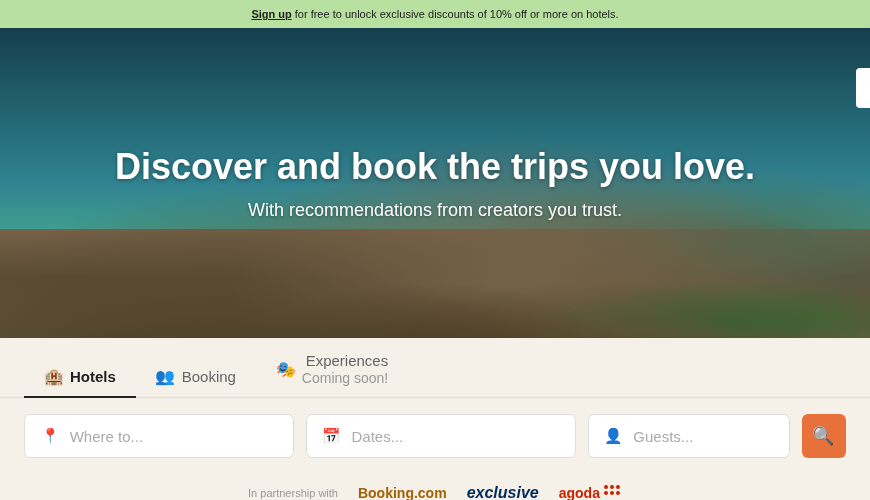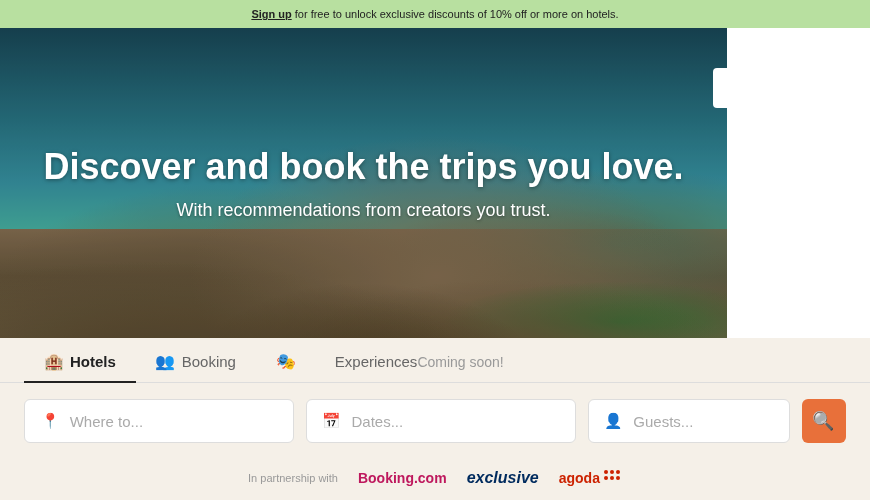--- a/index.html
+++ b/index.html
@@ -20,21 +20,21 @@
     }
     #top-banner a {
       font-weight: bold;
       text-decoration: underline;
       color: #222;
     }
 
     
     #hero {
       position: relative;
-      width: 727px;
+      width: 870px;
       height: 310px;
       overflow: hidden;
       background: #2a6a7a;
     }
 
     
     #hero-bg {
       position: absolute;
       inset: 0;
       background:
@@ -138,22 +138,22 @@
       font-weight: 600;
       border-bottom: 2px solid #222;
     }
 
     .tab-icon {
       font-size: 16px;
     }
 
     .tab-coming-soon {
       display: flex;
+      flex-direction: column;
       align-items: flex-end;
-      margin-left: 33px;
     }
 
     .coming-soon-label {
       font-size: 14px;
       color: #999;
       font-weight: 400;
       margin-top: 1px;
     }
 
     
@@ -221,21 +221,21 @@
       padding: 10px 24px 16px;
       font-size: 11px;
       color: #999;
     }
 
     .partner-name {
       font-size: 14px;
       font-weight: 600;
     }
 
-    .booking-blue { color: #be185d; }
+    .booking-blue { color: #a16207; }
     .priceline-dark { color: #002b5e; font-weight: 700; font-style: italic; font-size: 16px; }
     .agoda-red { color: #cc2200; }
 
     .agoda-dots {
       display: flex;
       flex-wrap: wrap;
       width: 20px;
       gap: 2px;
       justify-content: center;
     }

